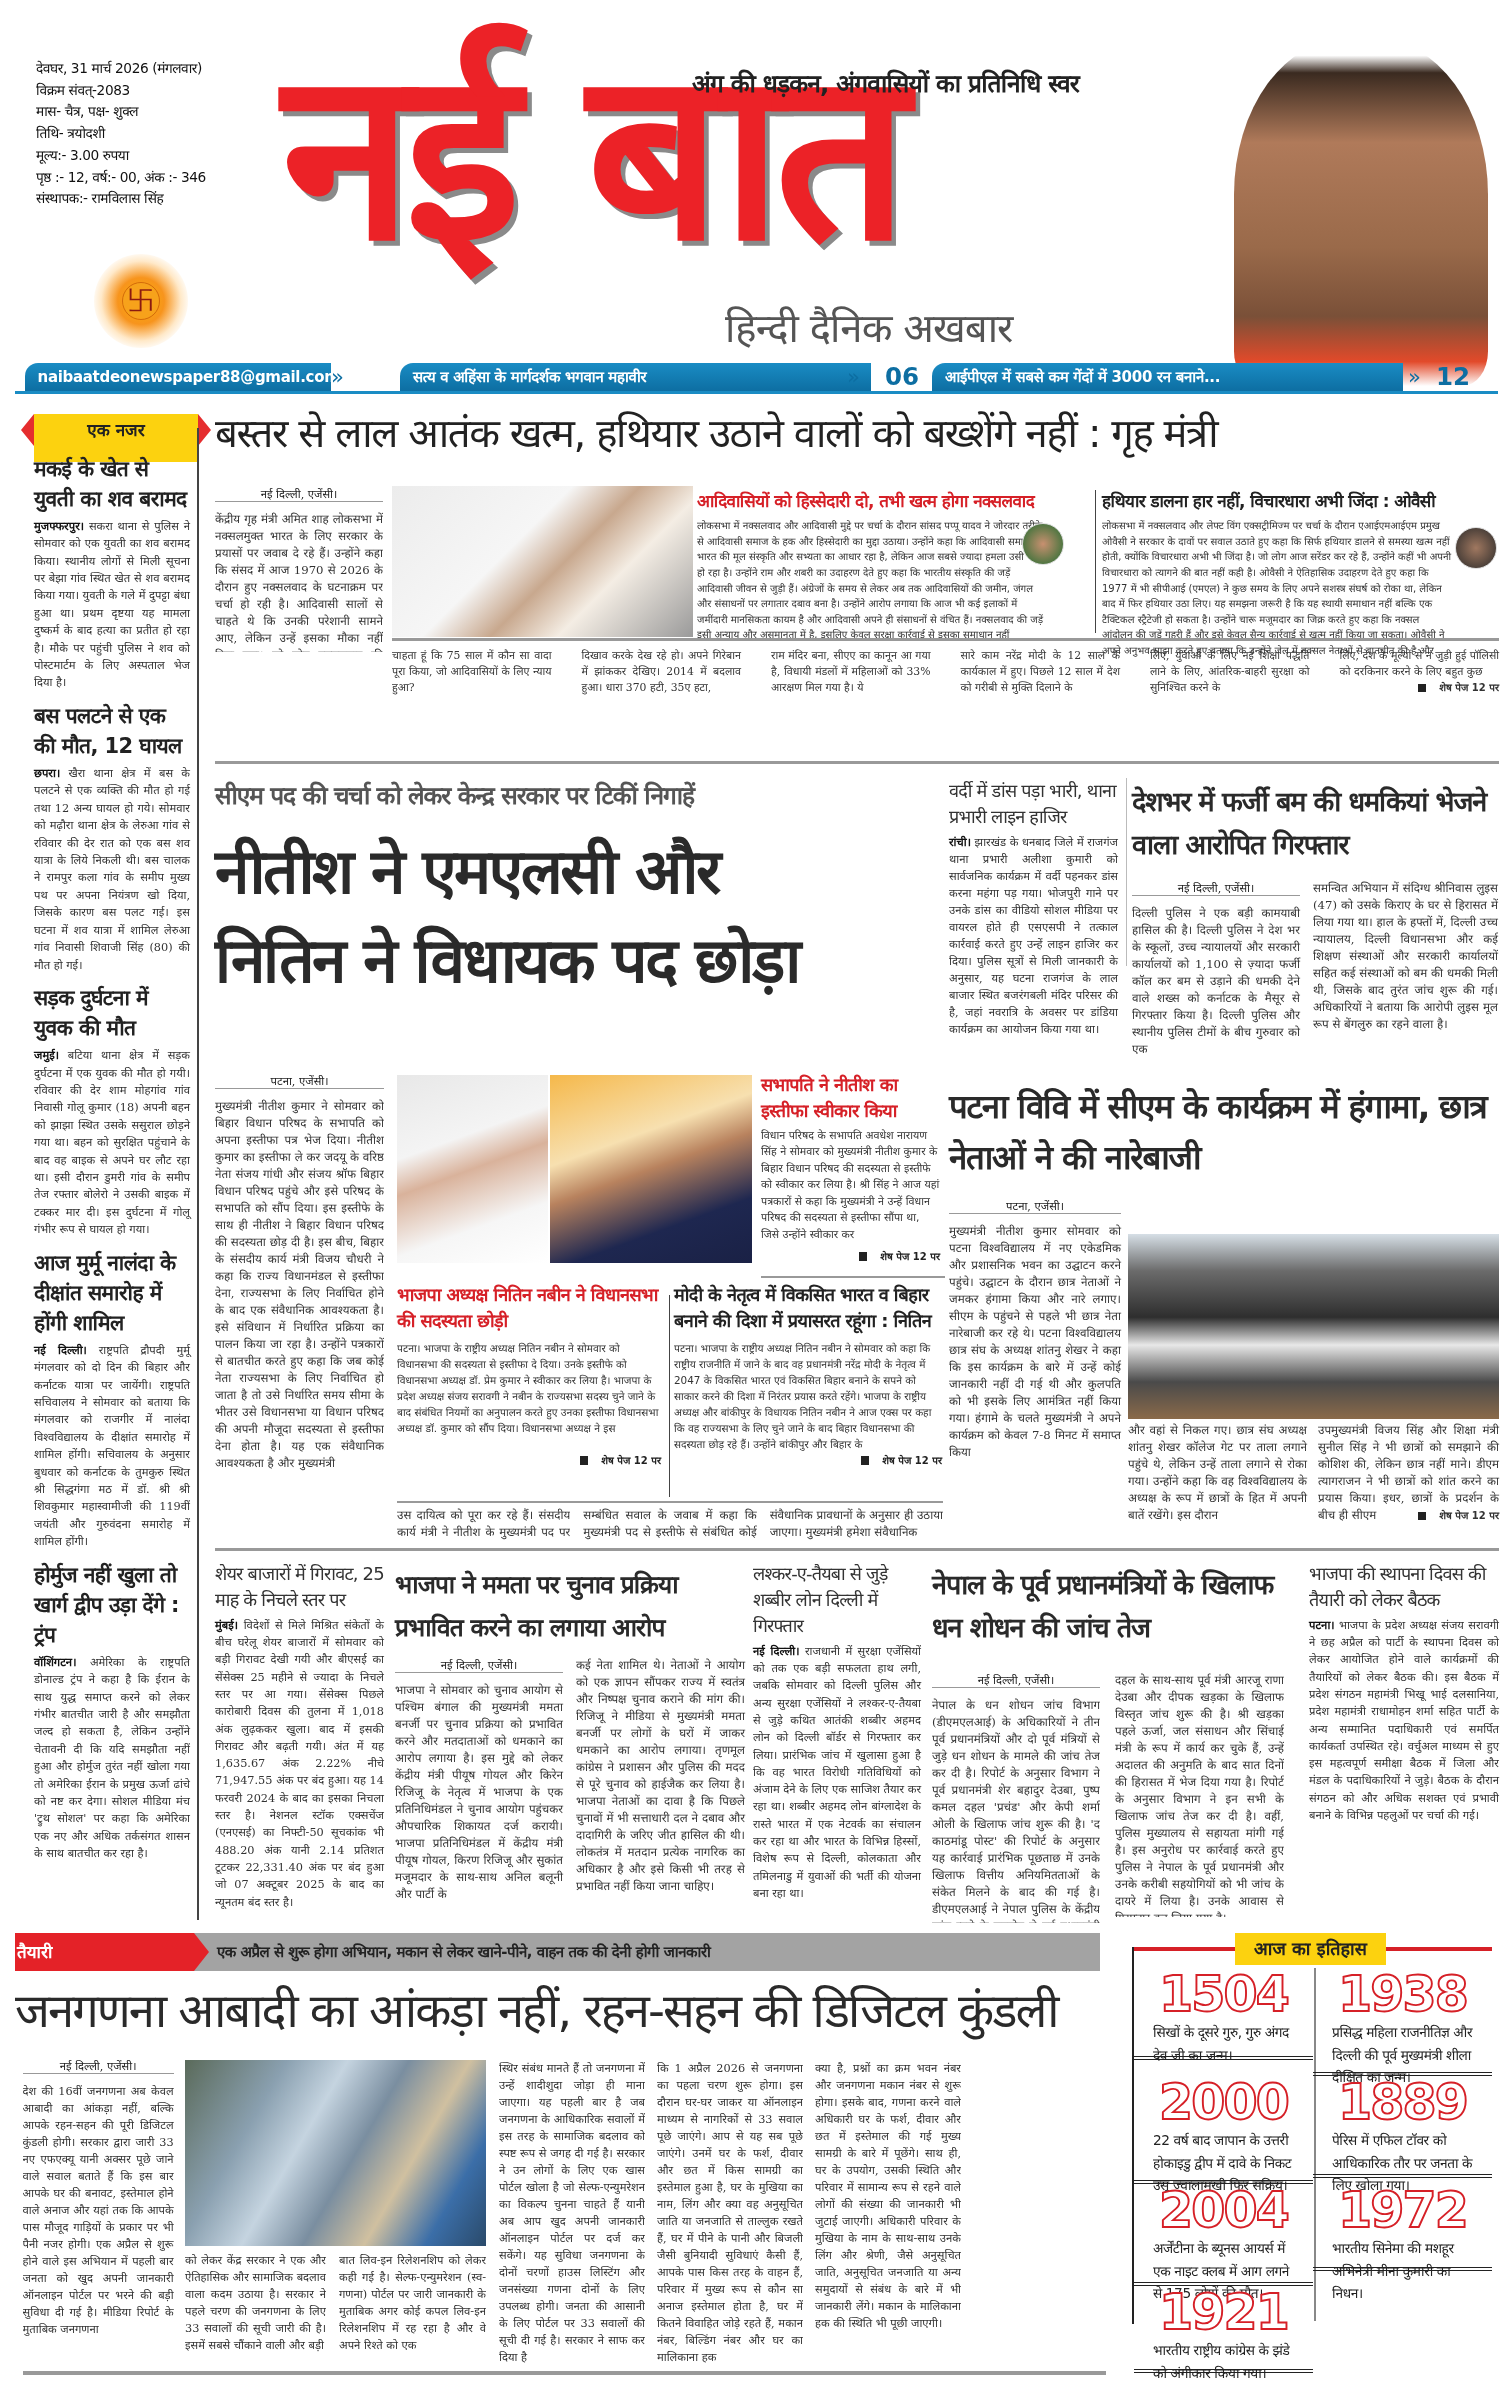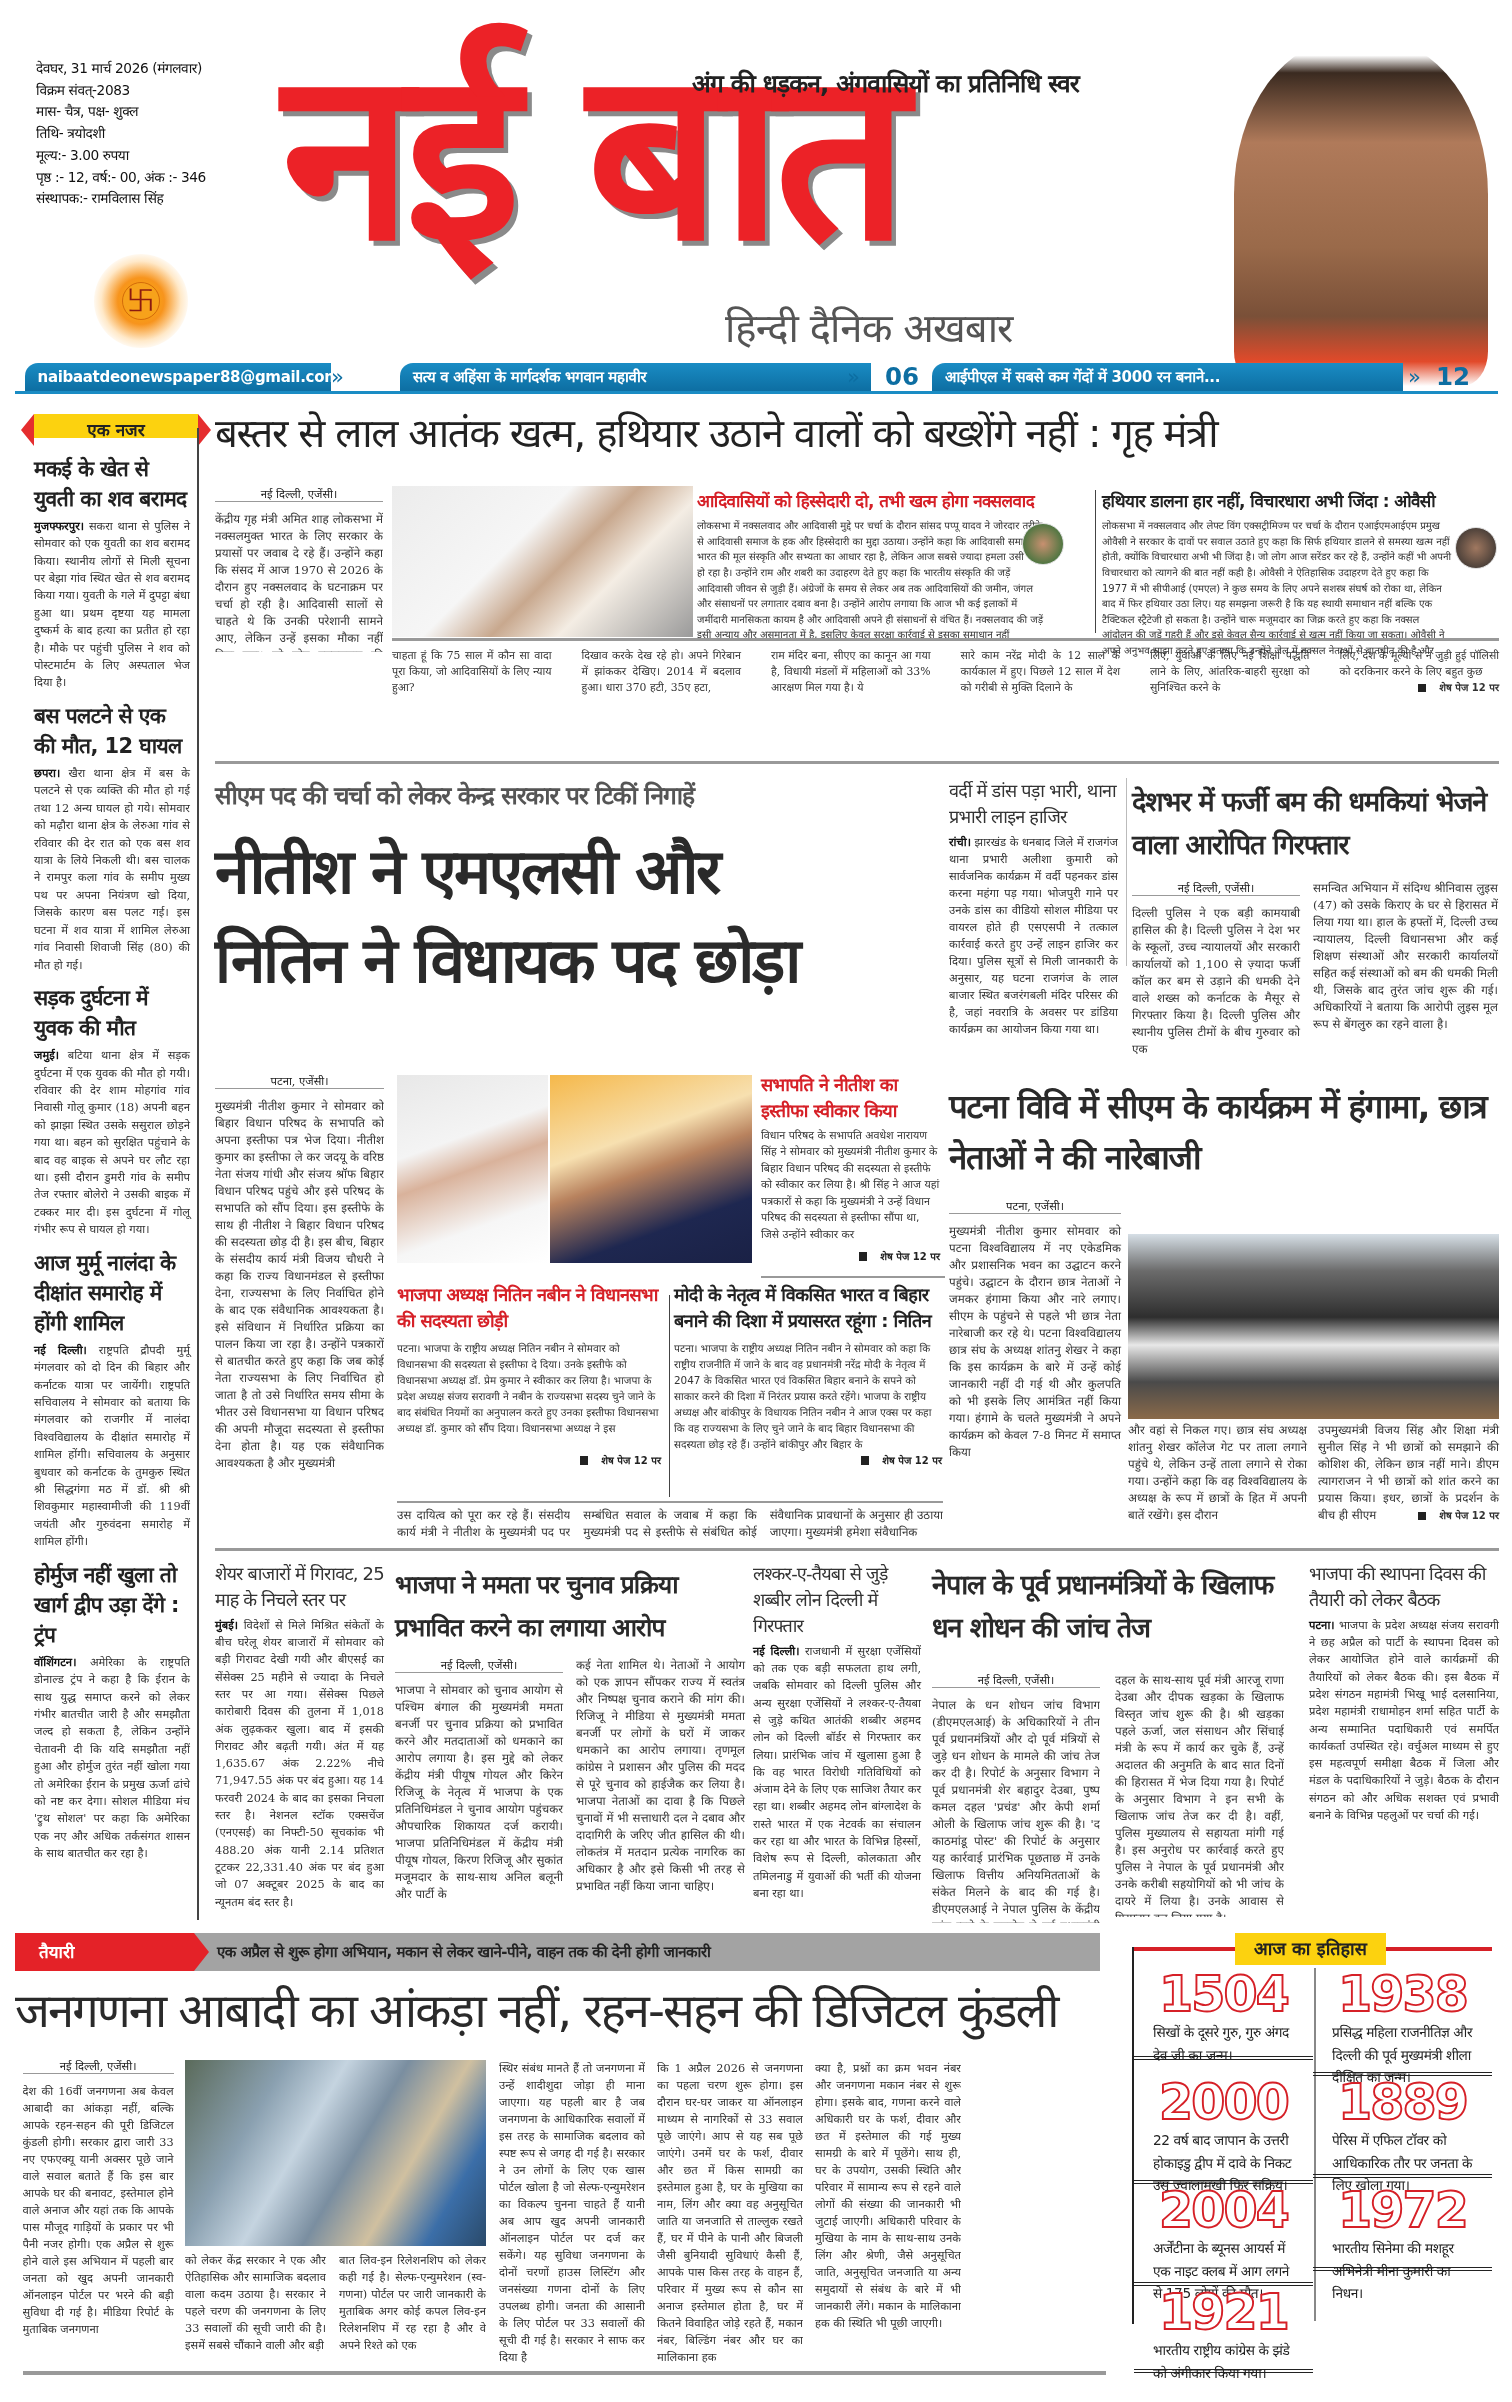--- a/index.html
+++ b/index.html
@@ -17,28 +17,28 @@
 #logo{left:282px;top:38px;font-family:"DejaVu Sans",sans-serif;font-weight:bold;font-size:235px;line-height:235px;color:#ec2227;letter-spacing:-7.5px;text-shadow:4.7px 4.7px 0 #8a8a8a}
 #tagline{left:692px;top:66px;font-size:24.5px;font-weight:bold;color:#222;letter-spacing:-0.8px}
 #subtitle{left:725px;top:299px;font-size:40px;color:#555;letter-spacing:-0.9px}
 #swastik{left:94px;top:254px;width:94px;height:94px;border-radius:50%;background:radial-gradient(circle,#f9b200 0%,#f7941d 35%,rgba(255,200,120,0.4) 60%,rgba(255,255,255,0) 75%)}
 #swastik span{position:absolute;left:28px;top:28px;width:38px;height:38px;border-radius:50%;background:#f7a21b;border:1.9px solid #d36b0a;color:#8b1a10;font-size:26px;line-height:34px;text-align:center}
 #photo-top{left:1234px;top:38px;width:254px;height:348px;background:linear-gradient(180deg,#fff 0%,#fff 5%,#3a2a20 10%,#b07a5a 30%,#9a6a4a 60%,#7a5038 80%,#e24a2a 93%,#ffffff 100%);border-radius:45% 45% 10% 10%}
 
 .ribbon{height:28px;background:linear-gradient(#1a8cc4,#0d6ea2);color:#fff;font-size:15px;font-weight:bold;line-height:28px;padding-left:13px;border-radius:13px 0 0 0;letter-spacing:-0.3px}
 .ribbon-num{color:#0d6ea2;font-size:24.5px;font-weight:bold;line-height:28px}
 
-#ek-nazar{left:34px;top:414px;width:164px;height:24px;background:#fcd20f;text-align:center;font-size:17px;font-weight:bold;line-height:32px;color:#222}
+#ek-nazar{left:34px;top:414px;width:164px;height:48px;background:#fcd20f;text-align:center;font-size:17px;font-weight:bold;line-height:32px;color:#222}
 #ek-nazar::before,#ek-nazar::after{content:"";position:absolute;top:0;border-top:16px solid transparent;border-bottom:16px solid transparent}
 #ek-nazar::before{left:-13px;border-right:13px solid #e52d2e}
 #ek-nazar::after{right:-13px;border-left:13px solid #e52d2e}
 .lc-head{font-size:21px;font-weight:bold;line-height:30px;color:#222;letter-spacing:-0.6px}
 
 #census-banner{left:15px;top:1933px;width:1085px;height:38px;background:#a3a3a3}
-#census-tag{left:15px;top:1933px;width:179px;height:38px;background:#e42228;color:#fff;font-weight:bold;font-size:17px;line-height:38px;padding-left:24px}
+#census-tag{left:15px;top:1933px;width:179px;height:38px;background:#e42228;color:#fff;font-weight:bold;font-size:17px;line-height:38px;padding-left:2px}
 #census-tag::after{content:"";position:absolute;right:-15px;top:0;border-top:19px solid transparent;border-bottom:19px solid transparent;border-left:15px solid #e42228}
 
 #hist-title{left:1235px;top:1933px;width:151px;height:32px;background:#fcd20f;text-align:center;font-weight:bold;font-size:18px;line-height:32px}
 .hist-year{font-family:"DejaVu Sans",sans-serif;font-weight:bold;font-size:49px;line-height:53px;text-align:center;color:#fff;-webkit-text-stroke:1.9px #d62027;letter-spacing:-1.9px}
 .hist-text{font-size:13.7px;line-height:22.6px;color:#222;padding:0 19px;letter-spacing:-0.4px}
 .photo{background:#ccc;overflow:hidden}
 </style>
 </head>
 <body>
 

